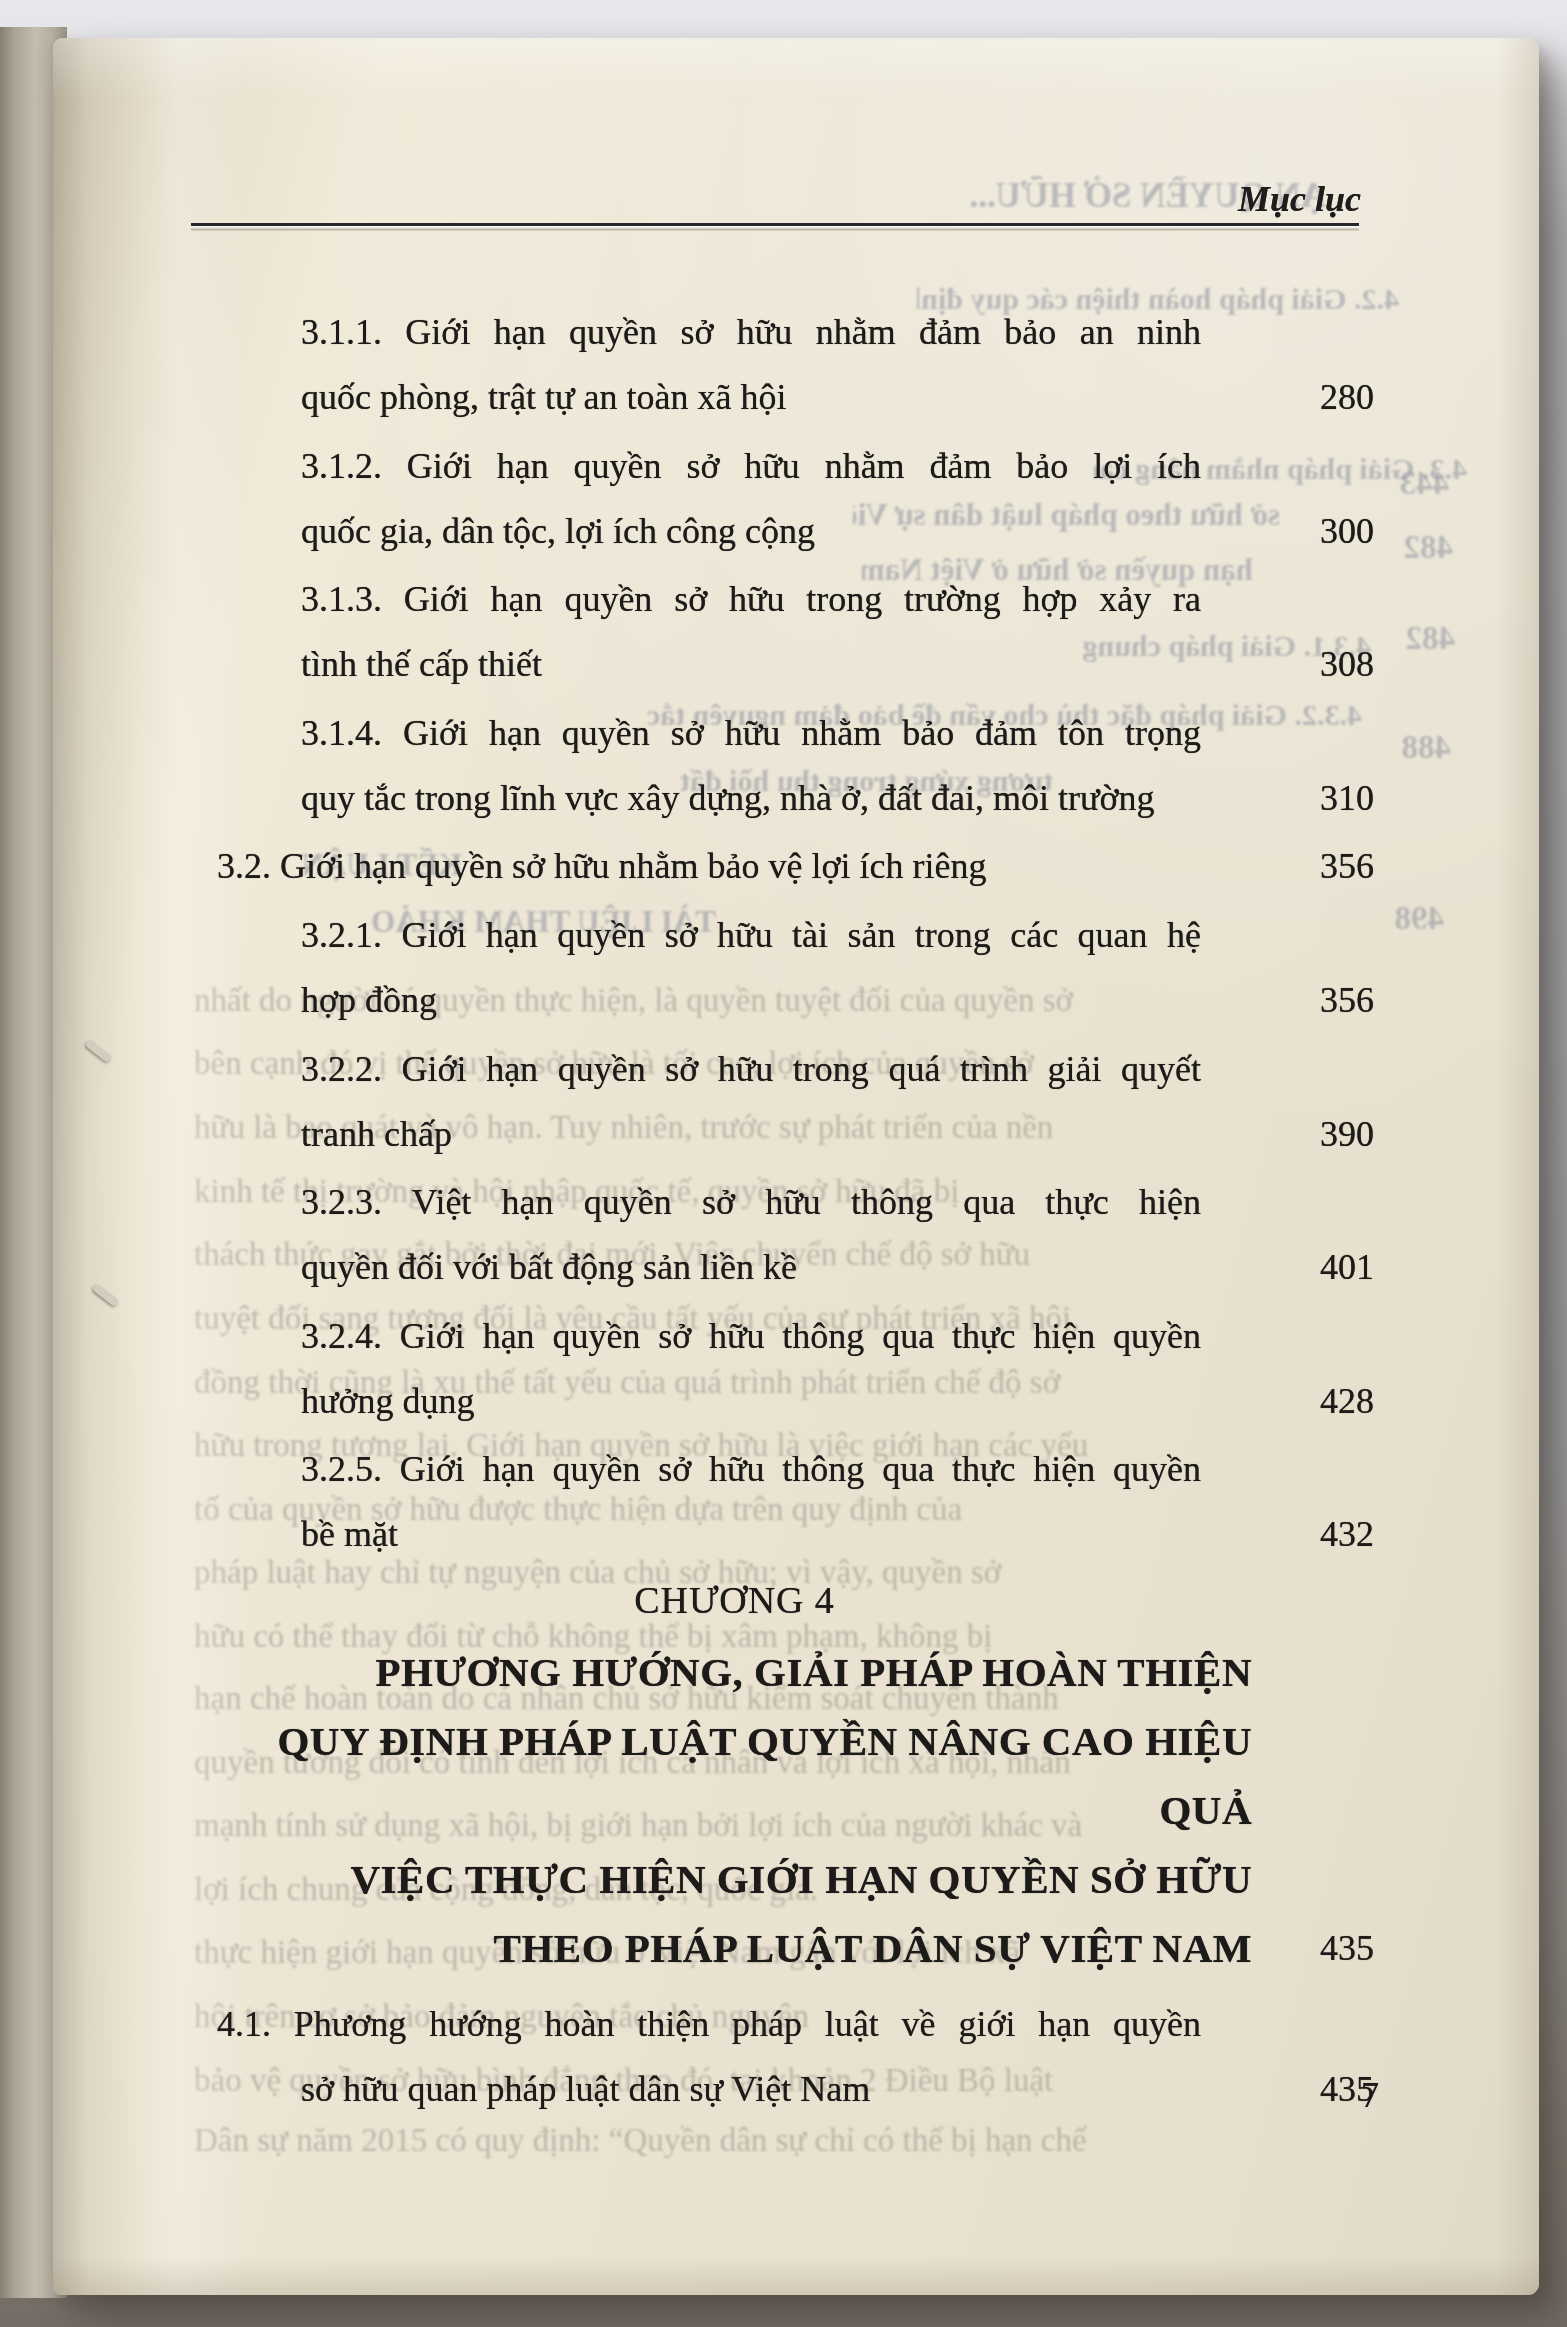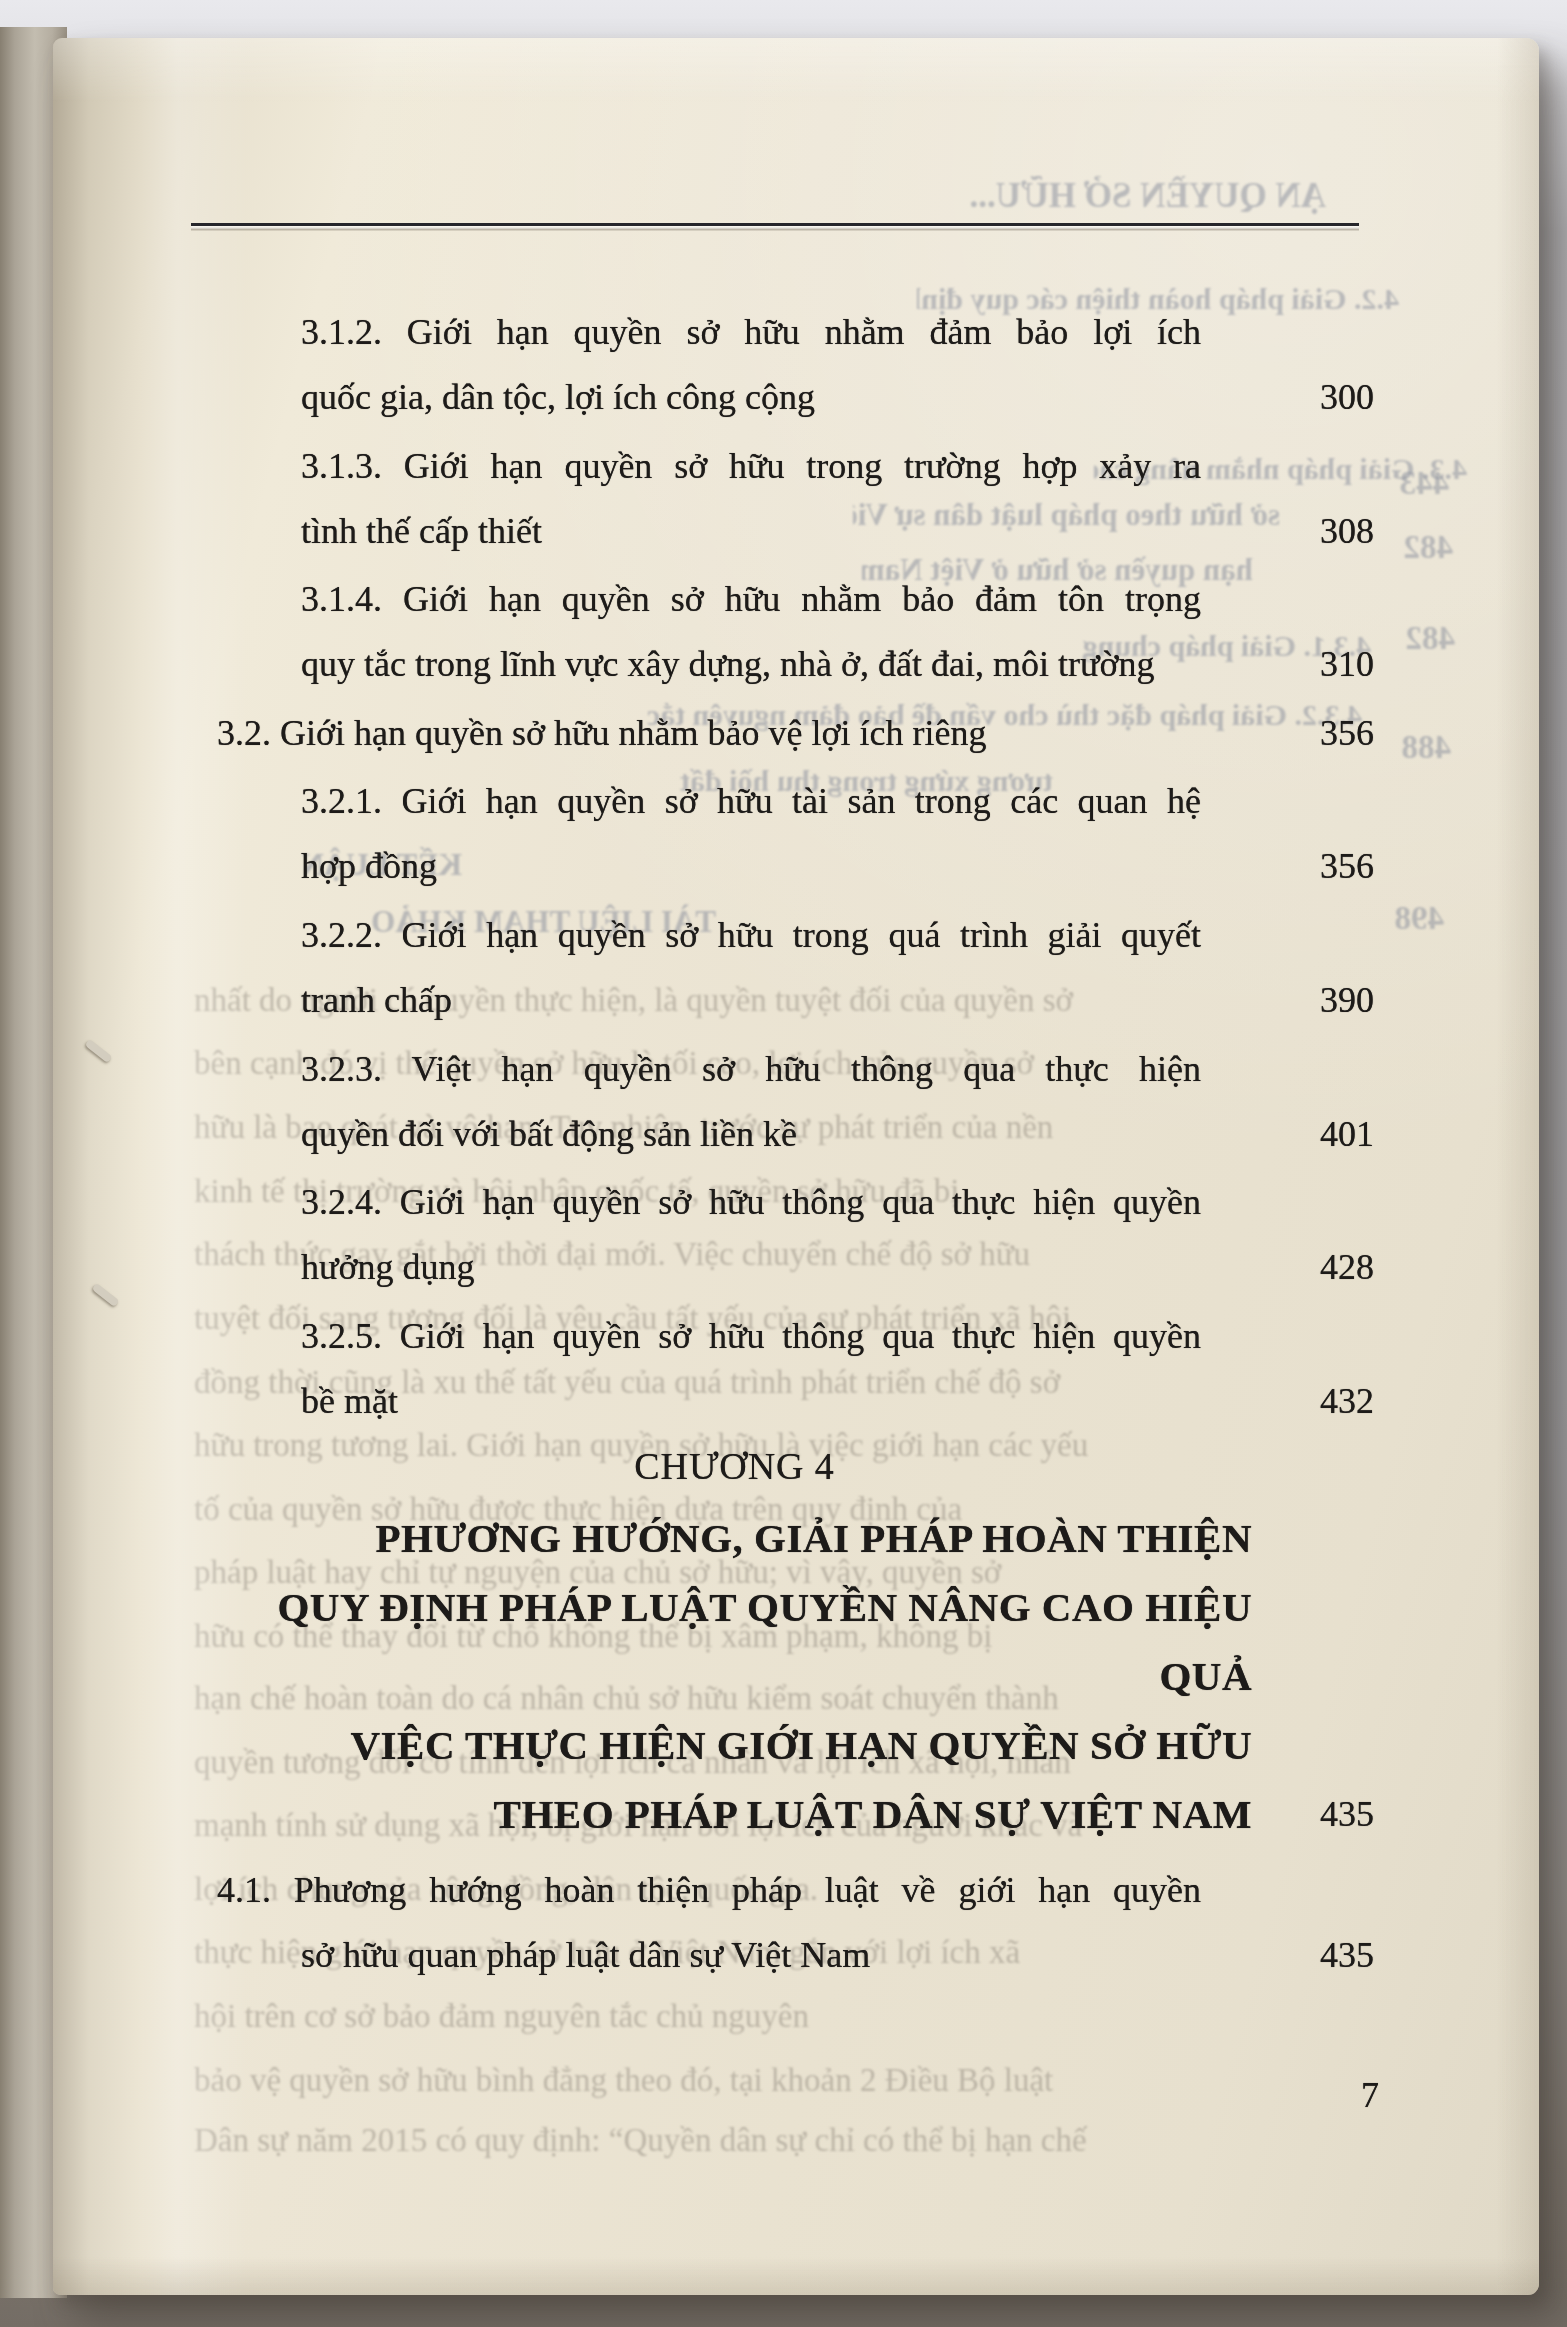--- a/index.html
+++ b/index.html
@@ -131,23 +131,33 @@
       <div class="ghost o" style="top: 1960px; left: 141px; width: 1173px;">hội trên cơ sở bảo đảm nguyên tắc chủ nguyên</div>
       <div class="ghost o" style="top: 2024px; left: 141px; width: 1173px;">bảo vệ quyền sở hữu bình đẳng theo đó, tại khoản 2 Điều Bộ luật</div>
       <div class="ghost o" style="top: 2084px; left: 141px; width: 1173px;">Dân sự năm 2015 có quy định: “Quyền dân sự chỉ có thể bị hạn chế</div>
     </div>
 
   <div class="spine-shade"></div>
   <div class="edge-shade"></div>
   <div class="stitch s1"></div>
   <div class="stitch s2"></div>
 
+  <div class="running-head">
+    <span>Mục lục</span>
+  </div>
   <div class="head-rule"></div>
 
   <div class="toc" id="toc-root">
+      <div class="entry lvl2">
+        <div class="lines">
+          <div class="line just">3.1.1. Giới hạn quyền sở hữu nhằm đảm bảo an ninh</div>
+          <div class="line cont">quốc phòng, trật tự an toàn xã hội</div>
+        </div>
+        <div class="pnum">280</div>
+      </div>
       <div class="entry lvl2">
         <div class="lines">
           <div class="line just">3.1.2. Giới hạn quyền sở hữu nhằm đảm bảo lợi ích</div>
           <div class="line cont">quốc gia, dân tộc, lợi ích công cộng</div>
         </div>
         <div class="pnum">300</div>
       </div>
       <div class="entry lvl2">
         <div class="lines">
           <div class="line just">3.1.3. Giới hạn quyền sở hữu trong trường hợp xảy ra</div>

